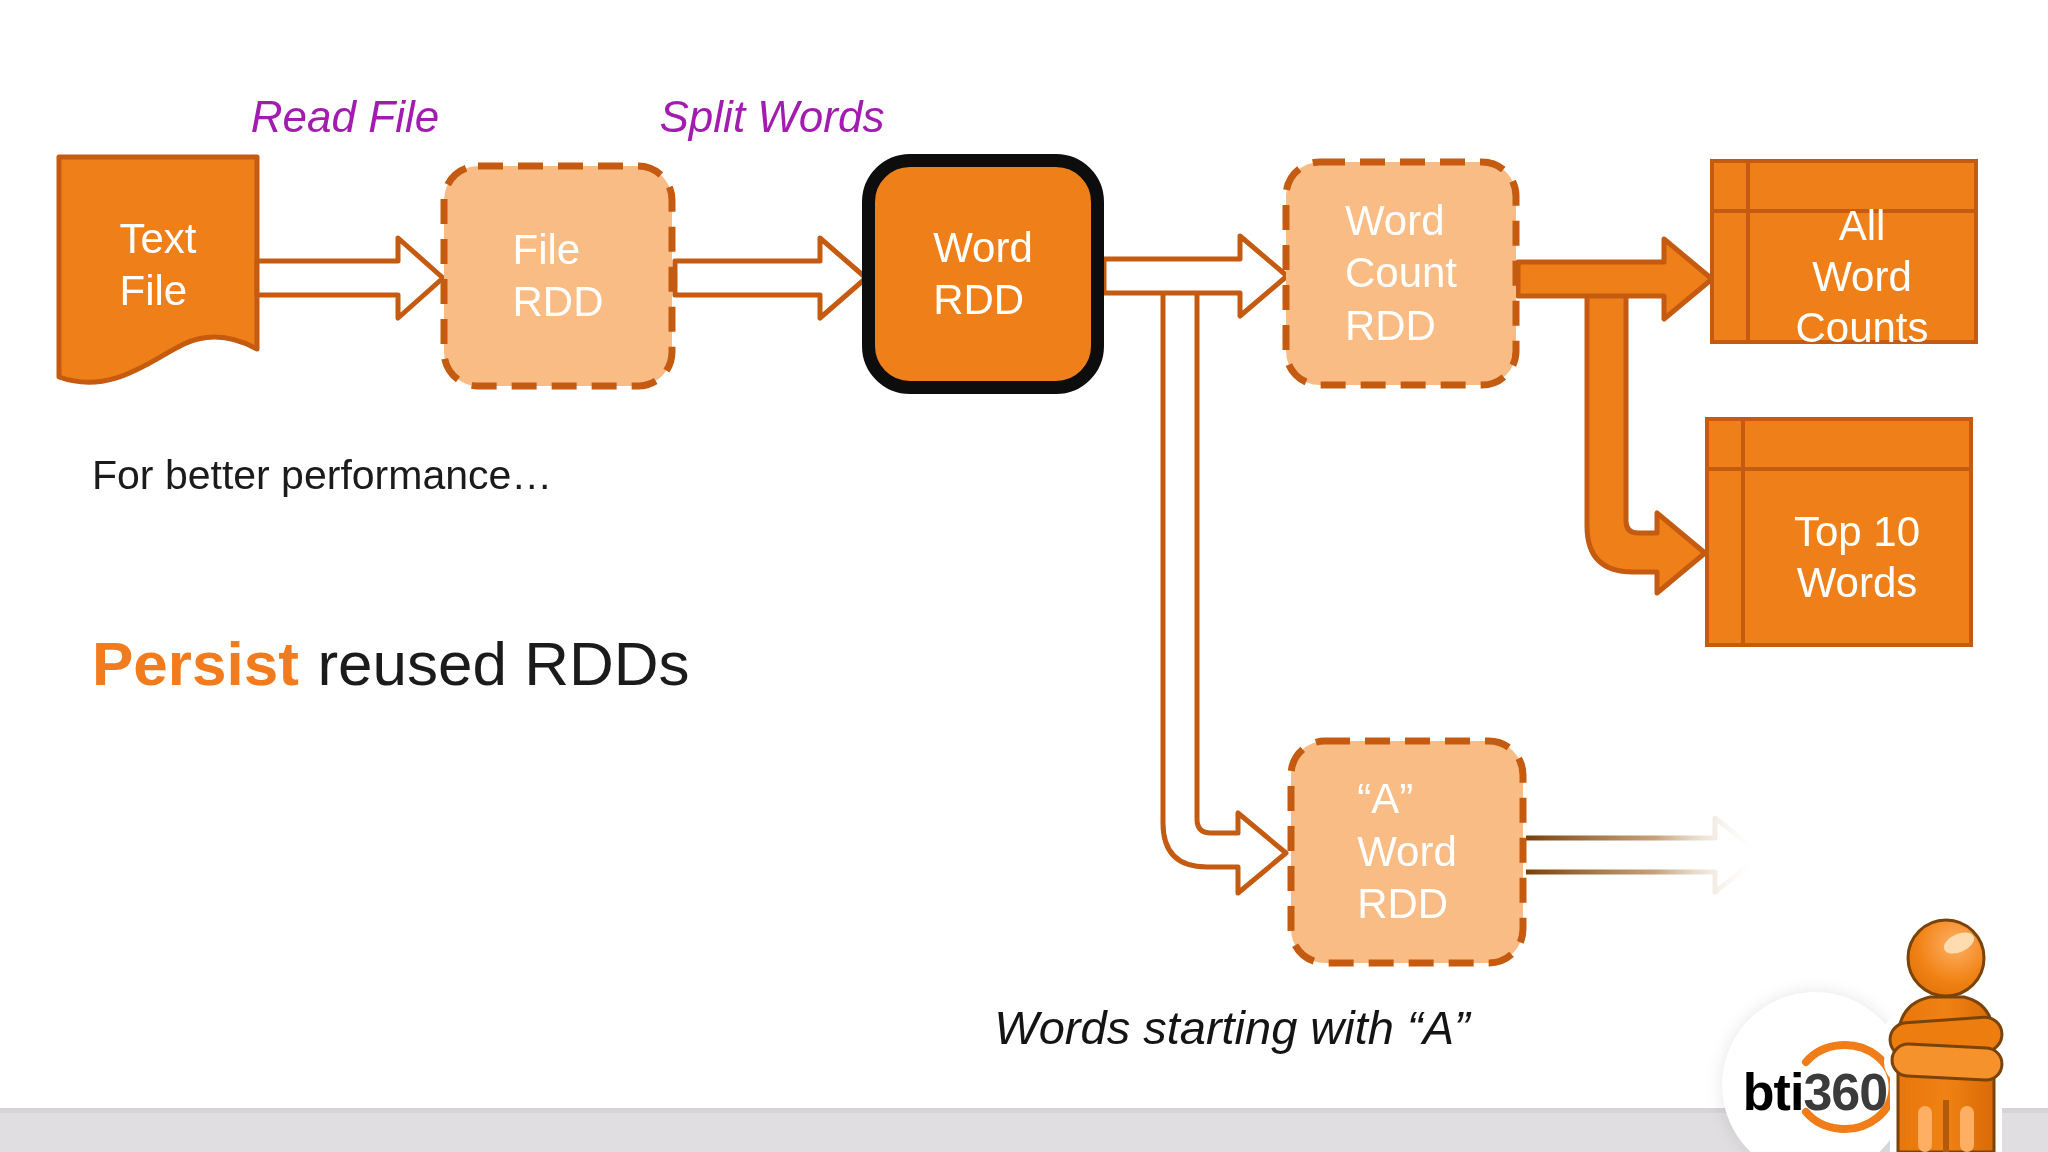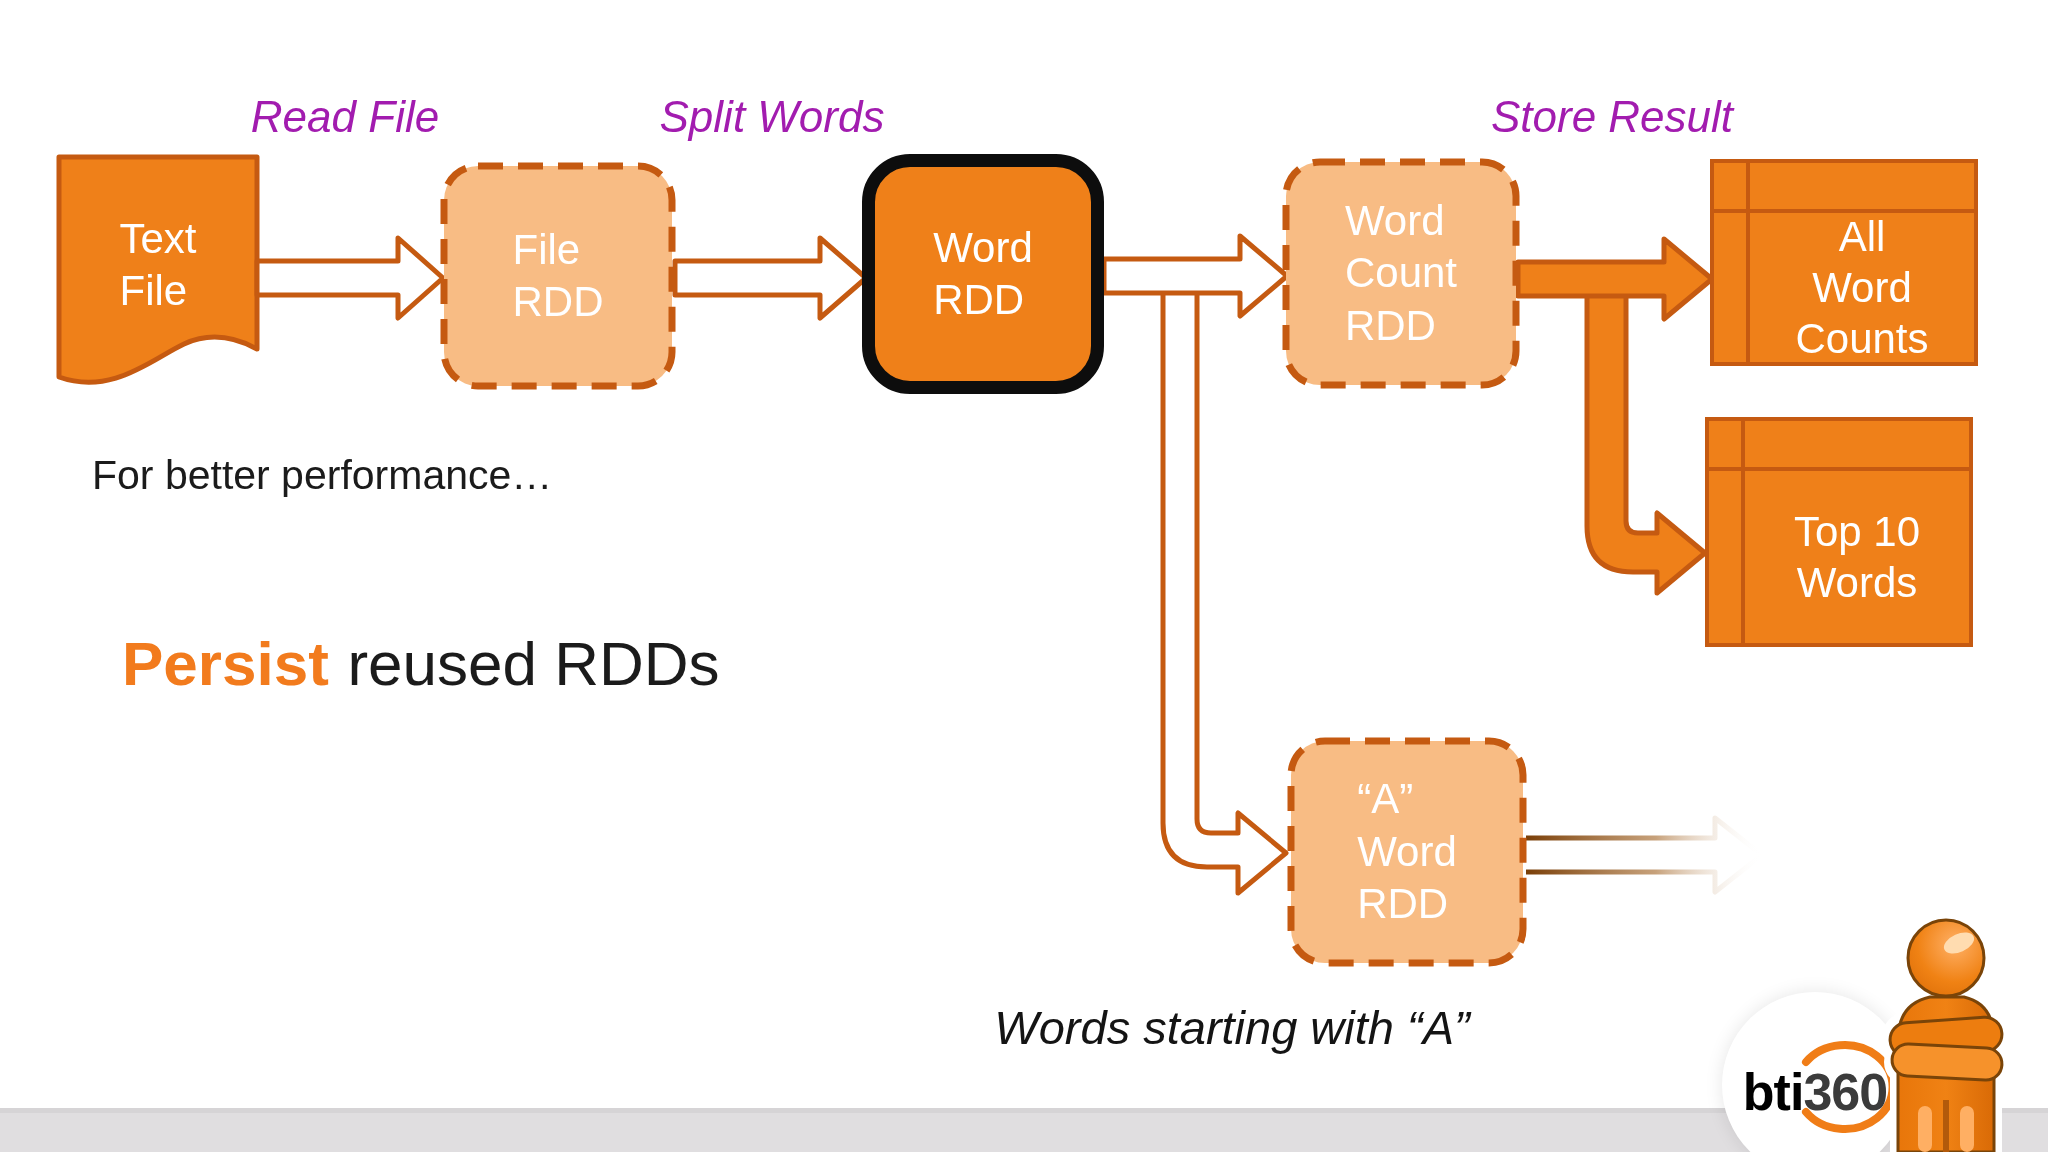--- a/index.html
+++ b/index.html
@@ -40,21 +40,20 @@
     color:#fff;font-size:42px;line-height:1.22;white-space:pre-line;
   }
   
   .caption-1{
     position:absolute;left:92px;top:452px;font-size:41px;color:#1b1b1b;
     white-space:nowrap;
   }
   .caption-2{
     position:absolute;left:92px;top:628px;font-size:62px;color:#1b1b1b;
     white-space:nowrap;
-    margin-left:30px;
   }
   .persist-word{font-weight:bold;color:#F27B1D;}
   .persist-rest{margin-left:0.30em;}
   .note-label{
     position:absolute;left:1232px;top:1000px;transform:translateX(-50%);
     font-style:italic;font-size:47px;color:#141414;white-space:nowrap;
   }
   
   .footer-bar{
     position:absolute;left:0;right:0;top:1108px;height:44px;
@@ -107,37 +106,36 @@
 
     <path d="M1526,838 L1715,838 L1715,818 L1762,855 L1715,892 L1715,872 L1526,872" fill="#FFFFFF" stroke="url(#fadeStroke)" stroke-width="5" stroke-linejoin="round"></path>
 
     <rect x="444" y="166" width="228" height="220" rx="34" fill="#F8BC84" stroke="#C55A11" stroke-width="7" stroke-dasharray="25 15"></rect>
     <rect x="1286" y="162" width="230" height="223" rx="34" fill="#F8BC84" stroke="#C55A11" stroke-width="7" stroke-dasharray="25 15"></rect>
     <rect x="1291" y="741" width="232" height="222" rx="34" fill="#F8BC84" stroke="#C55A11" stroke-width="7" stroke-dasharray="25 15"></rect>
   </svg>
 
   <div class="stage-label" style="left:345px">Read File</div>
   <div class="stage-label" style="left:772px">Split Words</div>
-  <div class="stage-label" style="left:1612px">Store Result</div>
 
   <div class="node-label" style="left:59px;top:175px;width:198px;height:180px">Text
 File</div>
 
   <div class="node-label" style="left:444px;top:166px;width:228px;height:220px">File
 RDD</div>
 
   <div class="word-rdd-box"></div>
   <div class="node-label" style="left:862px;top:154px;width:242px;height:240px">Word
 RDD</div>
 
   <div class="node-label" style="left:1286px;top:162px;width:230px;height:223px">Word
 Count
 RDD</div>
 
-  <div class="tbl" style="left:1710px;top:159px;width:268px;height:207px">
+  <div class="tbl" style="left:1710px;top:159px;width:268px;height:185px">
     <div class="hline"></div>
     <div class="vline"></div>
     <div class="tbl-label">All
 Word
 Counts</div>
   </div>
 
   <div class="tbl" style="left:1705px;top:417px;width:268px;height:230px">
     <div class="hline"></div>
     <div class="vline"></div>

